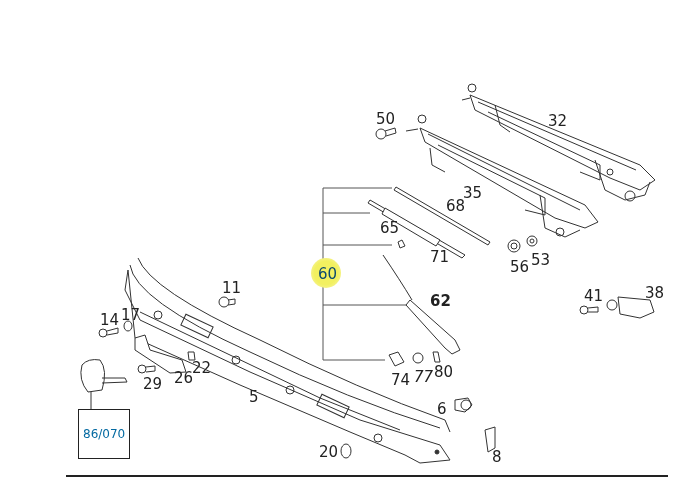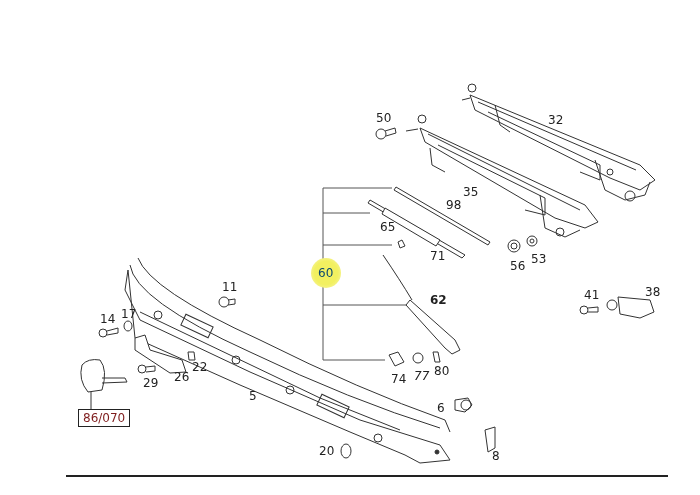--- a/index.html
+++ b/index.html
@@ -1,21 +1,21 @@
 <!DOCTYPE html>
 <html><head>
 <meta charset="utf-8">
 <style>
   html, body { margin: 0; padding: 0; background: #ffffff; }
   body { width: 700px; height: 495px; position: relative; overflow: hidden; font-family: "DejaVu Sans", sans-serif; }
   #diagram { position: absolute; left: 0; top: 0; width: 700px; height: 495px; }
-  .callout { position: absolute; font-size: 12px; color: #222; line-height: 1; cursor: pointer; white-space: nowrap; }
+  .callout { position: absolute; font-size: 15px; color: #222; line-height: 1; cursor: pointer; white-space: nowrap; }
   .callout.highlight { color: #0c4a6e; }
   .hl-circle { position: absolute; width: 30px; height: 30px; border-radius: 50%; background: radial-gradient(circle, #f2f060 55%, #f5f38a 75%, rgba(250,250,180,0) 100%); }
-  .ref-box { position: absolute; border: 1px solid #222; padding: 1px 4px; font-size: 12px; color: #7f1d1d; background: #fff; cursor: pointer; }
+  .ref-box { position: absolute; border: 1px solid #222; padding: 17px 4px; font-size: 12px; color: #0369a1; background: #fff; cursor: pointer; }
   .bottom-rule { position: absolute; left: 66px; top: 475px; width: 602px; height: 2px; background: #222; }
 </style>
 </head>
 <body>
 
 <div id="diagram">
   <svg width="700" height="495" viewBox="0 0 700 495" style="position:absolute;left:0;top:0">
     <g fill="none" stroke="#333" stroke-width="1">
 
       <g>
@@ -162,21 +162,21 @@
       </g>
     </g>
   </svg>
 
   <div class="hl-circle" style="left:311px;top:258px;"></div>
   <span class="callout highlight" style="left:318px;top:267px;">60</span>
 
   <span class="callout" style="left:548px;top:114px;">32</span>
   <span class="callout" style="left:376px;top:112px;">50</span>
   <span class="callout" style="left:463px;top:186px;">35</span>
-  <span class="callout" style="left:446px;top:199px;">98</span>
+  <span class="callout" style="left:446px;top:199px;">68</span>
   <span class="callout" style="left:380px;top:221px;">65</span>
   <span class="callout" style="left:400px;top:250px;margin-left:30px;">71</span>
   <span class="callout" style="left:510px;top:260px;">56</span>
   <span class="callout" style="left:531px;top:253px;">53</span>
   <span class="callout" style="left:430px;top:294px;font-weight:bold;">62</span>
   <span class="callout" style="left:584px;top:289px;">41</span>
   <span class="callout" style="left:645px;top:286px;">38</span>
   <span class="callout" style="left:222px;top:281px;">11</span>
   <span class="callout" style="left:100px;top:313px;">14</span>
   <span class="callout" style="left:121px;top:308px;">17</span>

